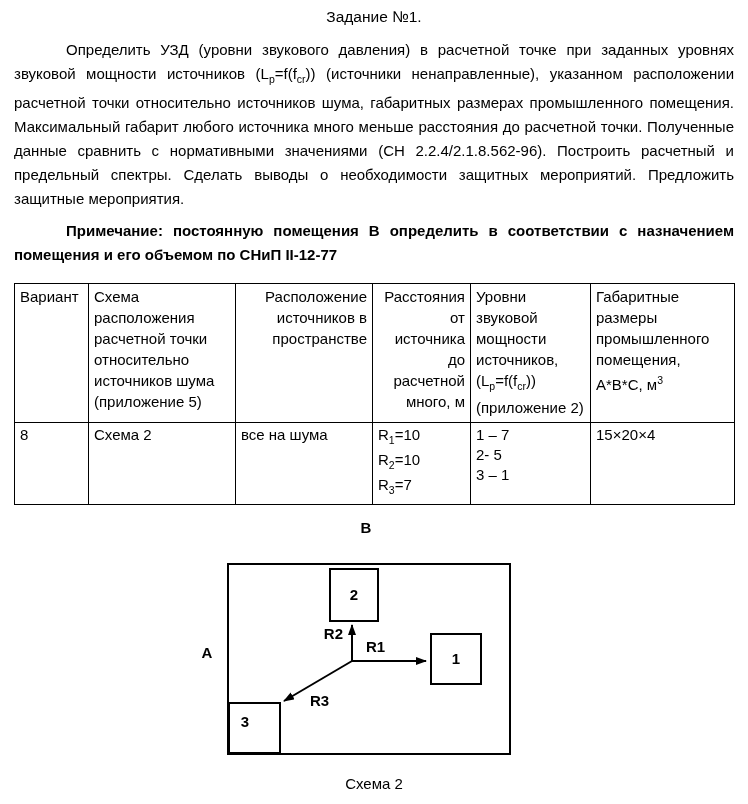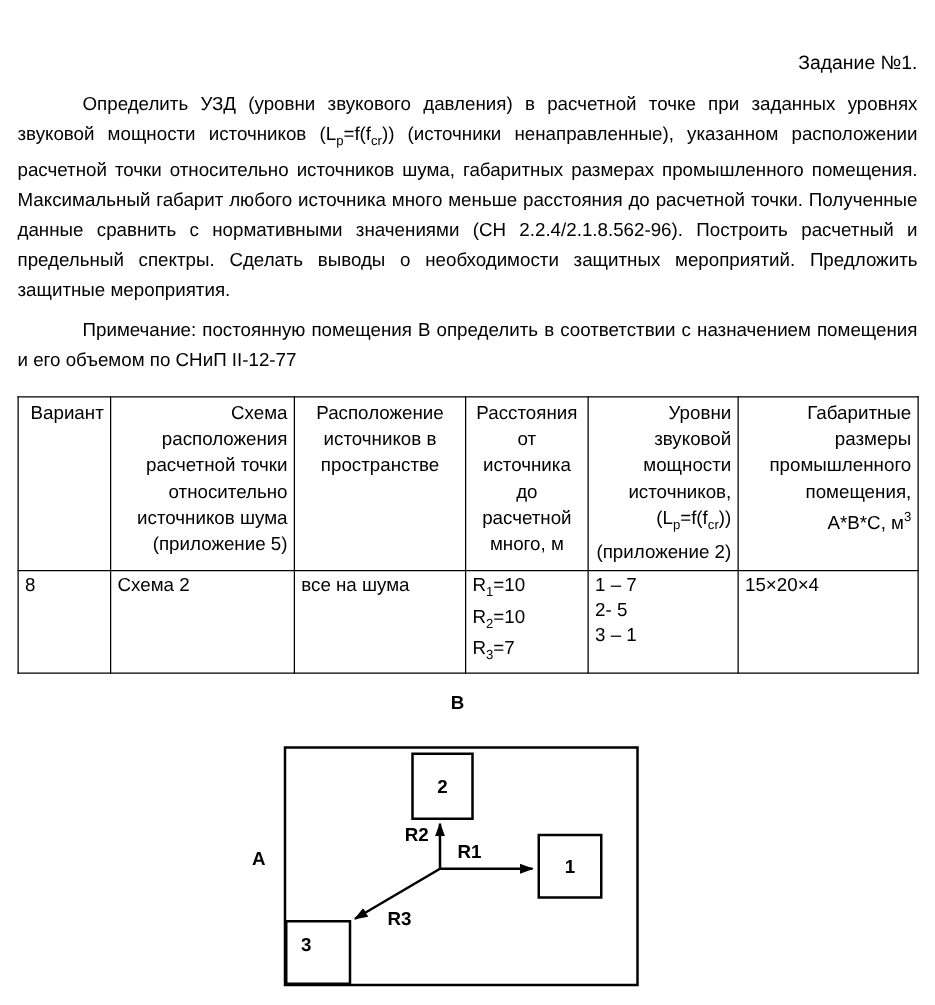--- a/index.html
+++ b/index.html
@@ -9,49 +9,48 @@
     height: 804px;
     color: #000;
     font-family: "Liberation Sans", sans-serif;
     font-size: 15px;
     overflow: hidden;
   }
   .page { padding: 8px 14px 0 14px; }
   .title {
     font-size: 15.5px;
     font-weight: 400;
-    text-align: right;
+    text-align: center;
     margin-bottom: 12px;
-    margin-top: 34px;
   }
   .para {
     text-align: justify;
     text-indent: 52px;
     line-height: 24px;
   }
-  .para.note { margin-top: 8px; }
+  .para.note { margin-top: 8px; font-weight: bold; }
   sub { font-size: 10.5px; }
   sup { font-size: 10.5px; }
 
   table.variants {
     width: 720px;
     border-collapse: collapse;
     table-layout: fixed;
     margin-top: 16px;
     font-size: 15px;
   }
   table.variants th, table.variants td {
     border: 1px solid #000;
     vertical-align: top;
     padding: 2px 5px 4px 5px;
     font-weight: 400;
   }
   table.variants th { line-height: 21px; }
-  table.variants th.c { text-align: right; }
-  table.variants th.l { text-align: center; }
+  table.variants th.c { text-align: left; }
+  table.variants th.l { text-align: right; }
   table.variants td {
     text-align: left;
     line-height: 20px;
     height: 58px;
   }
 
   .diagram { margin-top: 14px; }
   .diagram svg {
     display: block;
     margin-left: 166px;

